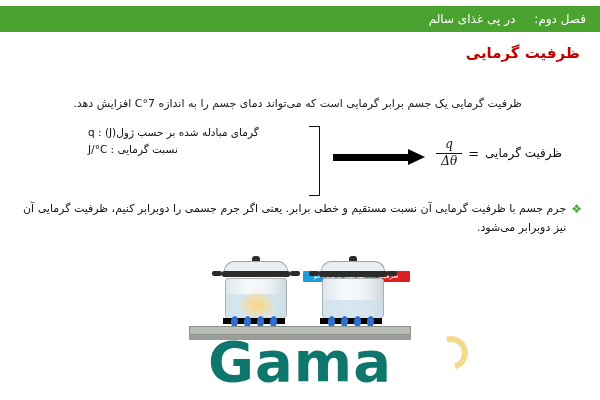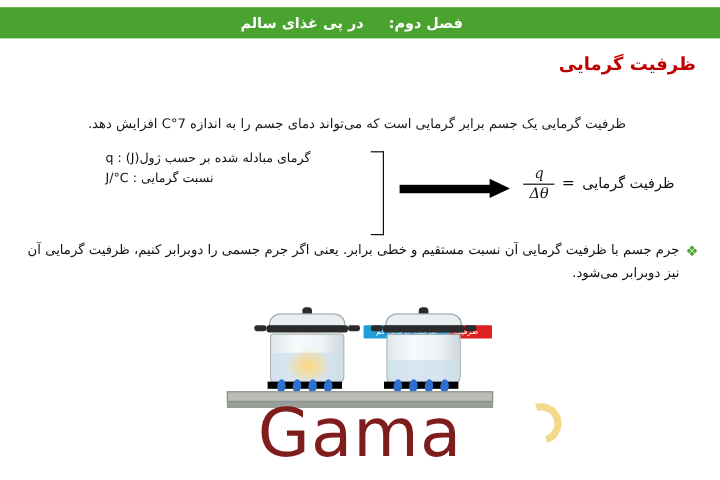--- a/index.html
+++ b/index.html
@@ -25,23 +25,22 @@
   
   .header-bar {
     position: absolute;
     top: 6px;
     left: 0;
     width: 600px;
     height: 26px;
     background: #4aa32e;
     display: flex;
     align-items: center;
-    justify-content: center;
-    direction: rtl;
-    font-weight: bold;
+    justify-content: flex-start;
+    direction: rtl;
   }
   .header-title {
     color: #ffffff;
     font-size: 12px;
     padding-right: 14px;
     white-space: nowrap;
     letter-spacing: 0;
   }
   
   .main-title {
@@ -338,22 +337,22 @@
     height: 26px;
     background: radial-gradient(ellipse at center, rgba(255,214,120,0.95) 0%, rgba(255,214,120,0.35) 55%, rgba(255,214,120,0) 75%);
   }
   
   .watermark {
     position: absolute;
     left: 50%;
     transform: translateX(-50%);
     bottom: 6px;
     font-size: 56px;
-    font-weight: normal;
-    color: #7f1d1d;
+    font-weight: bold;
+    color: #0f766e;
     letter-spacing: 1px;
     font-family: "DejaVu Sans", "Liberation Sans", sans-serif;
     user-select: none;
   }
   .wm-dot {
     position: absolute;
     right: 132px;
     bottom: 30px;
     width: 22px;
     height: 22px;

